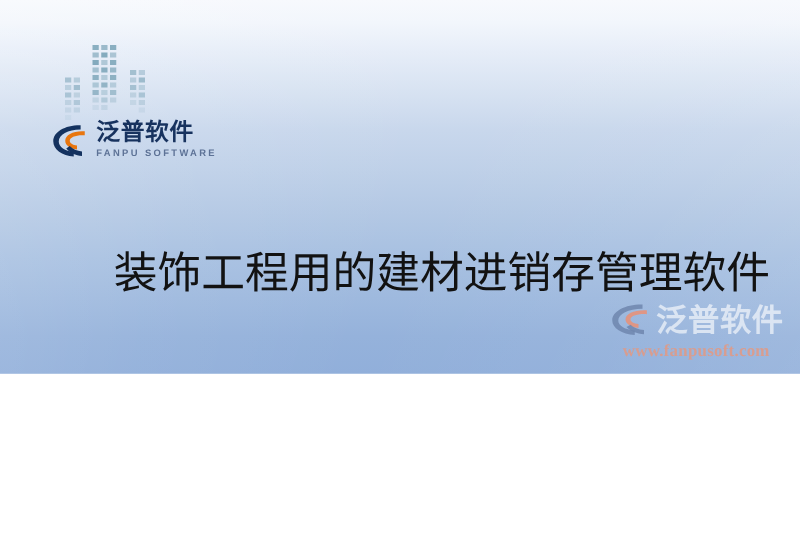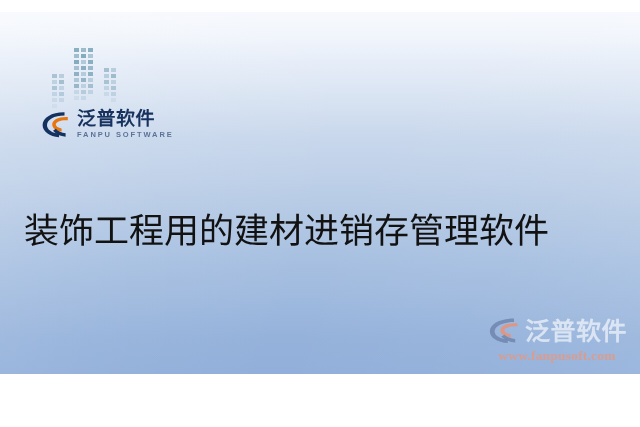--- a/index.html
+++ b/index.html
@@ -10,35 +10,34 @@
   body {
     width: 640px;
     height: 427px;
     overflow: hidden;
     font-family: "Liberation Serif", "DejaVu Serif", serif;
   }
 
   #banner {
     position: relative;
     width: 640px;
-    height: 362px;
+    height: 299px;
     overflow: hidden;
     background: linear-gradient(180deg,
         #f7f9fd 0%,
         #f2f6fc 6%,
         #e6edf8 14%,
         #d8e3f2 24%,
         #c8d7ec 35%,
         #bed0e8 46%,
         #b3c8e4 57%,
         #a7c0e1 69%,
         #9eb9de 80%,
         #95b2db 90%,
         #91afda 100%);
-    margin-top: 12px;
   }
 
   
   #sheen {
     position: absolute;
     inset: 0;
     background: linear-gradient(110deg,
         rgba(255,255,255,0.16) 0%,
         rgba(255,255,255,0.05) 28%,
         rgba(255,255,255,0.00) 52%,
@@ -96,21 +95,21 @@
     margin-top: 3px;
     white-space: nowrap;
   }
 
   
   #headline {
     position: absolute;
     left: 0;
     right: 0;
     top: 196px;
-    text-align: left;
+    text-align: right;
     font-family: "DejaVu Serif", "Liberation Serif", serif;
     font-size: 35px;
     font-weight: 400;
     color: #121212;
     line-height: 1.34;
     letter-spacing: 0px;
     padding: 0 24px;
     box-sizing: border-box;
   }
   #headline .line { display: block; white-space: nowrap; }

